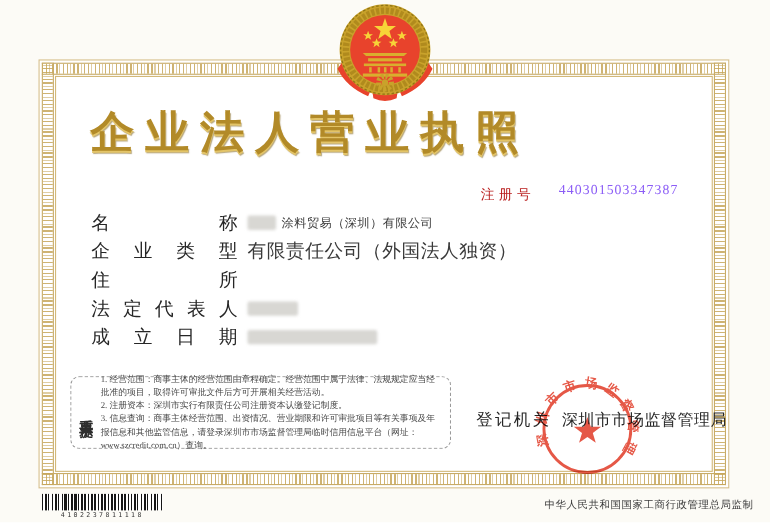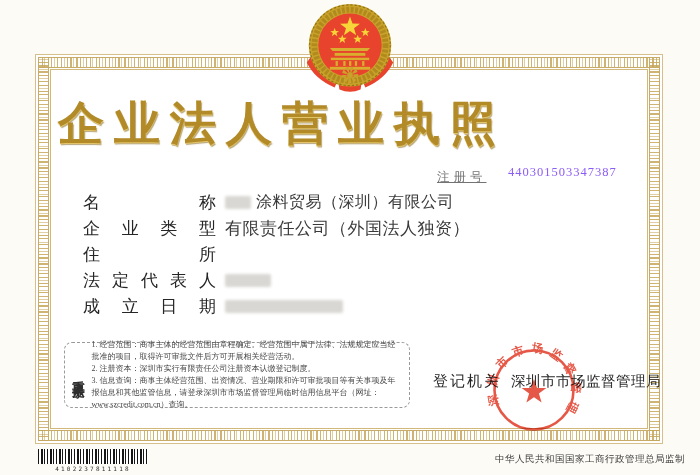--- a/index.html
+++ b/index.html
@@ -35,35 +35,35 @@
   }
   .strip.top{top:2px;} .strip.bottom{bottom:2px;}
   .strip.left{left:2px;} .strip.right{right:2px;}
   .frame-inner{position:absolute;left:14px;top:14px;right:14px;bottom:14px;border:1px solid #d2b878;}
   
   .emblem{position:absolute;left:302px;top:2px;width:96px;height:98px;z-index:5;}
   
   .title{
     position:absolute;left:0;top:93px;width:564px;text-align:center;
     font-family:"DejaVu Sans","Liberation Sans",sans-serif;
-    font-weight:700;font-size:46px;letter-spacing:10px;
+    font-weight:700;font-size:40px;letter-spacing:10px;
     color:#b28a28;
     text-shadow:0 1px 0 #e3c468, 1px 2px 1px rgba(122,92,18,.55);
     white-space:nowrap;z-index:4;
   }
   
-  .regno-label{position:absolute;left:437px;top:169px;font-size:12.5px;letter-spacing:4px;color:#737373;text-decoration:underline;}
+  .regno-label{position:absolute;left:437px;top:169px;font-size:12.5px;letter-spacing:4px;color:#b91c1c;}
   .regno-value{position:absolute;left:508px;top:165px;font-size:12.5px;letter-spacing:1px;color:#8b5cf6;}
   
   .fields{position:absolute;left:83px;top:190px;width:480px;z-index:2;}
   .field-row{display:flex;align-items:center;height:25.8px;}
   .field-label{width:133px;font-size:17px;color:#262626;flex:none;}
   .justify{display:flex;justify-content:space-between;}
   .field-value{margin-left:9px;font-size:17px;color:#3a3a3a;display:flex;align-items:center;gap:5px;letter-spacing:.5px;white-space:nowrap;}
-  .field-row.name .field-value{font-size:16px;}
+  .field-row.name .field-value{font-size:11px;}
   .redact{display:inline-block;height:13px;background:#d8d7d3;border-radius:2px;filter:blur(1.6px);}
   .redact.w-name{width:26px;} .redact.w-addr{width:158px;}
   .redact.w-rep{width:46px;} .redact.w-date{width:118px;}
   
   .notice{
     position:absolute;left:64px;top:342px;width:346px;height:66px;
     border:1.4px dashed #9a9a9a;border-radius:8px;box-sizing:border-box;
     display:flex;align-items:center;padding:4px 7px;background:#fff;
   }
   .notice-side{

